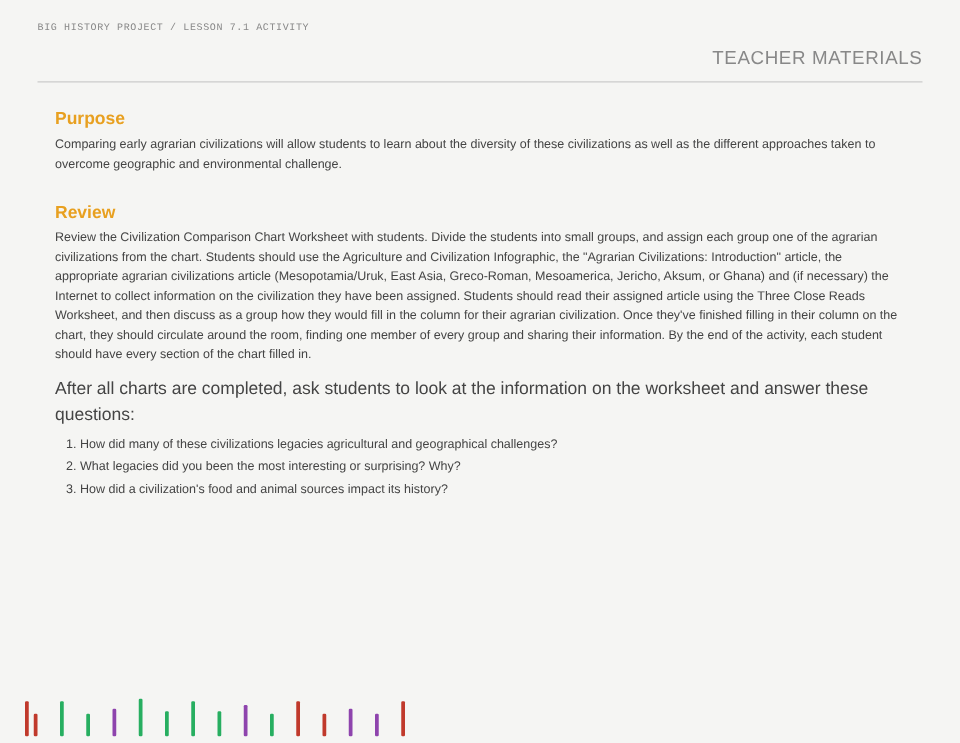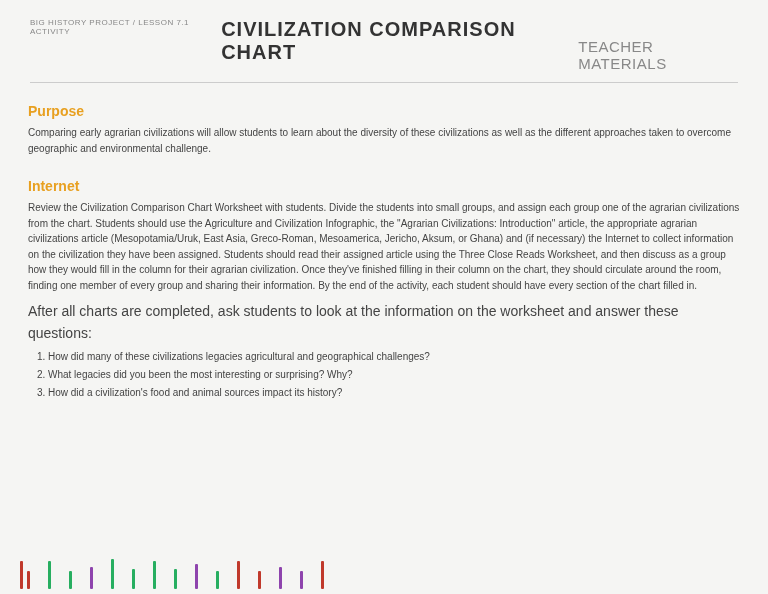--- a/index.html
+++ b/index.html
@@ -27,21 +27,22 @@
     .header {
       padding: 18px 30px 10px 30px;
       display: flex;
       justify-content: space-between;
       align-items: flex-start;
       border-bottom: none;
     }
 
     .header-left {
       display: flex;
-      flex-direction: row;
+      flex-direction: column;
+      font-family: Liberation Mono, monospace;
     }
 
     .breadcrumb {
       font-size: 8px;
       color: #888;
       letter-spacing: 0.5px;
       text-transform: uppercase;
       margin-bottom: 3px;
     }
 
@@ -62,21 +63,21 @@
     }
 
     .divider {
       width: calc(100% - 60px);
       margin: 0 30px;
       height: 1px;
       background-color: #ccc;
     }
 
     .content {
-      padding: 20px 28px;
+      padding: 20px 44px;
     }
 
     .section-title {
       font-size: 14px;
       font-weight: bold;
       color: #e8a020;
       margin-bottom: 6px;
       margin-top: 14px;
     }
 
@@ -140,33 +141,32 @@
     }
   </style>
 </head>
 <body>
 
 <div class="page">
 
   <div class="header">
     <div class="header-left">
       <div class="breadcrumb">BIG HISTORY PROJECT / LESSON 7.1 ACTIVITY</div>
-      <div class="page-title">CIVILIZATION COMPARISON CHART</div>
     </div>
     <div class="teacher-materials">TEACHER MATERIALS</div>
   </div>
 
   <div class="divider"></div>
 
   <div class="content">
 
     <div class="section-title">Purpose</div>
     <div class="section-text">Comparing early agrarian civilizations will allow students to learn about the diversity of these civilizations as well as the different approaches taken to overcome geographic and environmental challenge.</div>
 
-    <div class="section-title">Internet</div>
+    <div class="section-title">Review</div>
     <div class="process-text">Review the Civilization Comparison Chart Worksheet with students. Divide the students into small groups, and assign each group one of the agrarian civilizations from the chart. Students should use the Agriculture and Civilization Infographic, the "Agrarian Civilizations: Introduction" article, the appropriate agrarian civilizations article (Mesopotamia/Uruk, East Asia, Greco-Roman, Mesoamerica, Jericho, Aksum, or Ghana) and (if necessary) the Internet to collect information on the civilization they have been assigned. Students should read their assigned article using the Three Close Reads Worksheet, and then discuss as a group how they would fill in the column for their agrarian civilization. Once they've finished filling in their column on the chart, they should circulate around the room, finding one member of every group and sharing their information. By the end of the activity, each student should have every section of the chart filled in.</div>
     <div class="questions-intro">After all charts are completed, ask students to look at the information on the worksheet and answer these questions:</div>
     <ol class="questions-list">
       <li class="question-item">How did many of these civilizations legacies agricultural and geographical challenges?</li>
       <li class="question-item">What legacies did you been the most interesting or surprising? Why?</li>
       <li class="question-item">How did a civilization's food and animal sources impact its history?</li>
     </ol>
 
   </div>
 

